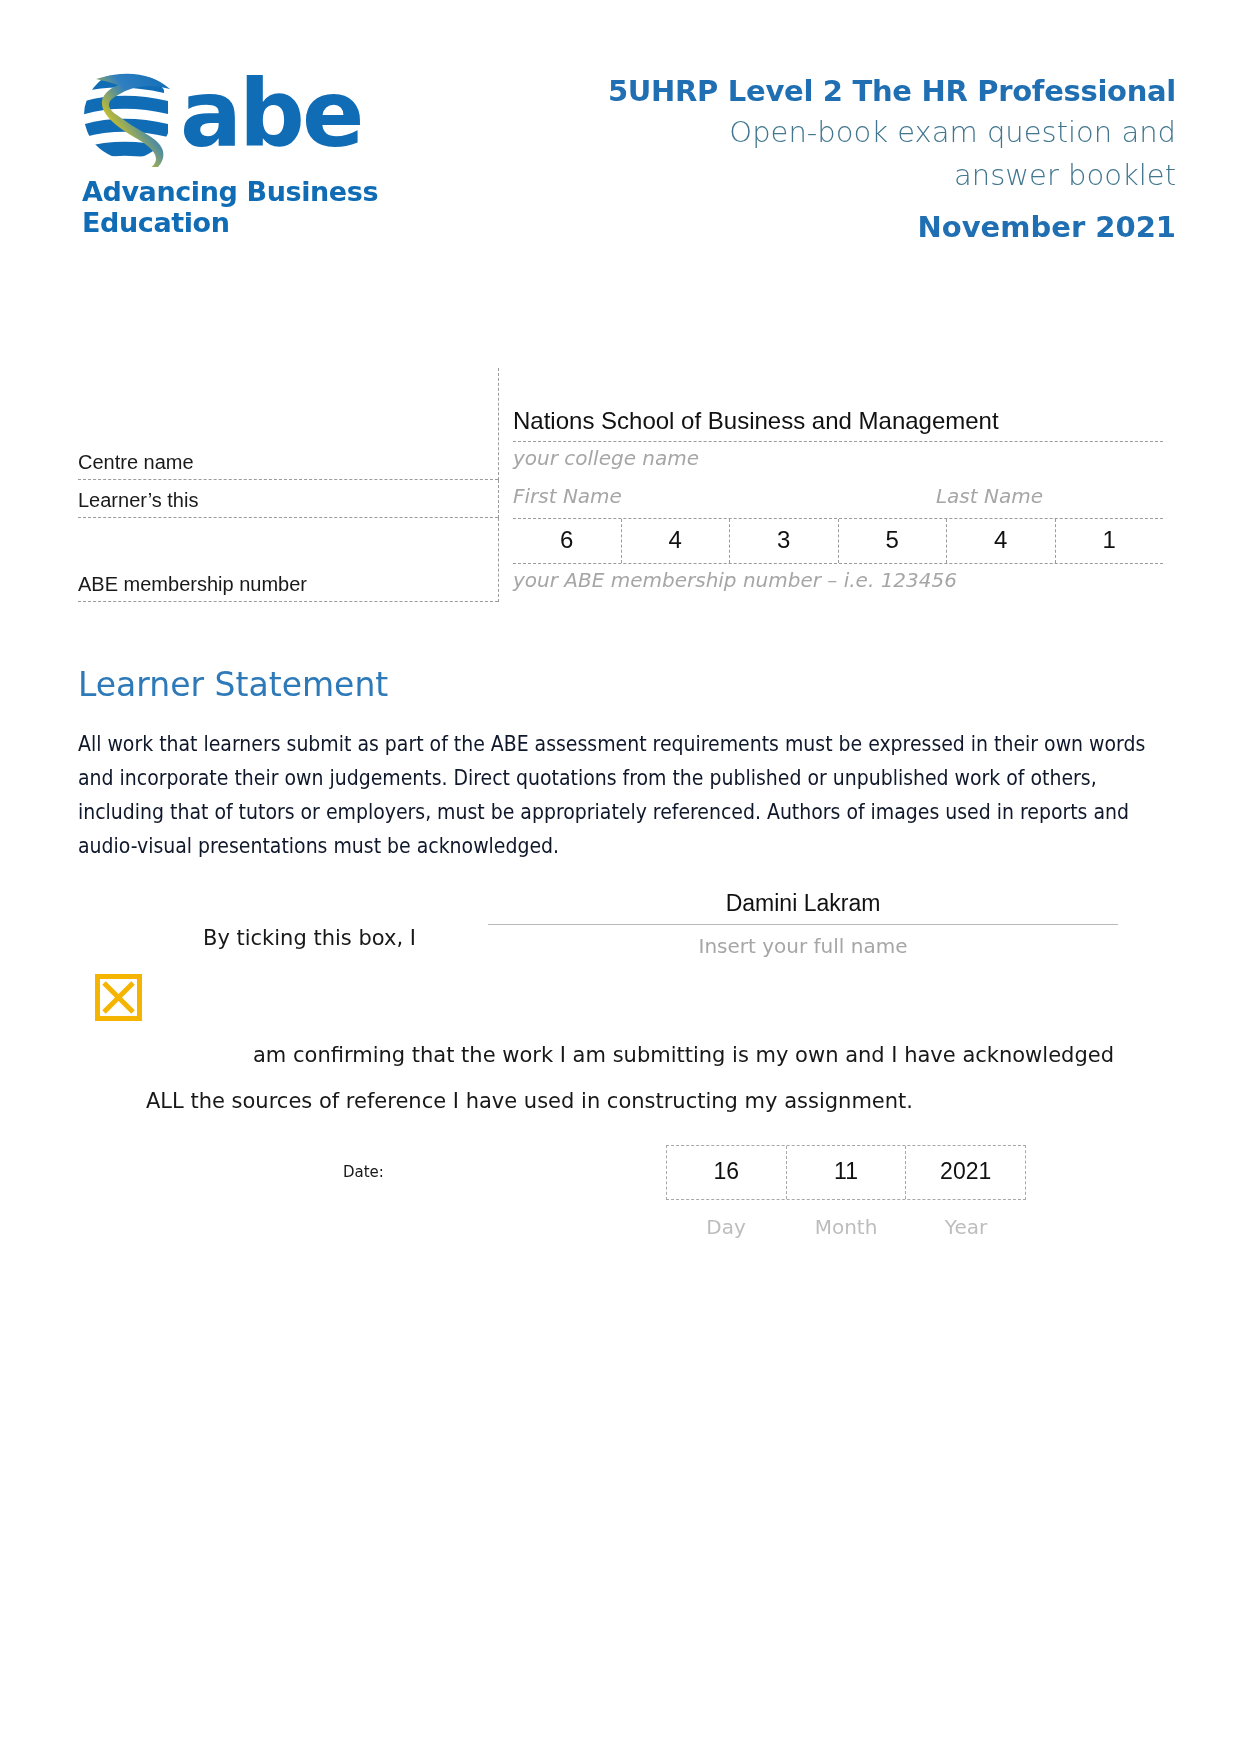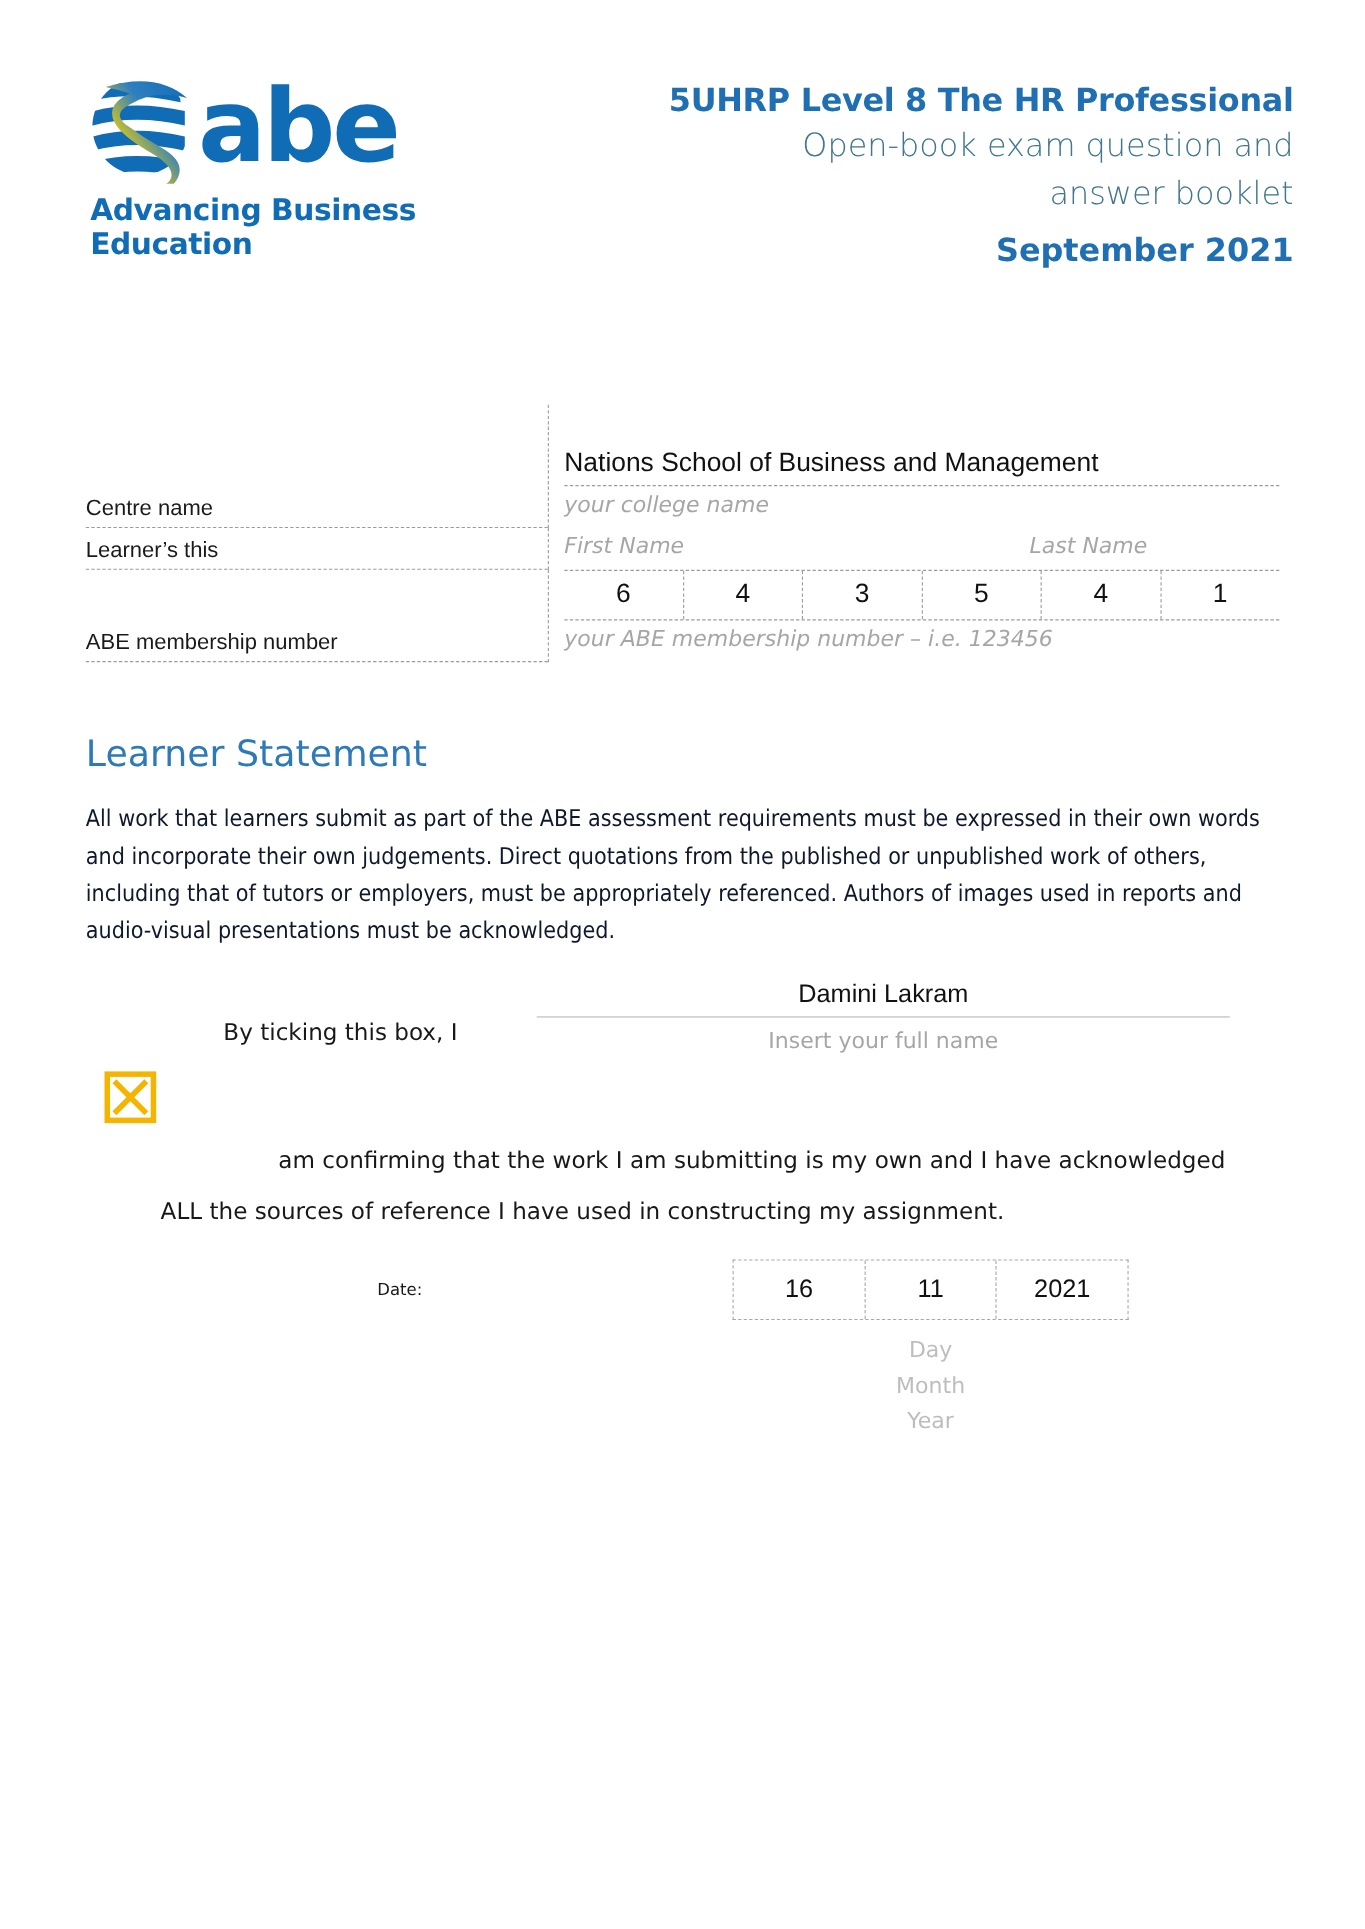--- a/index.html
+++ b/index.html
@@ -291,21 +291,20 @@
     padding: 12px 0 14px 0;
     border-right: 1px dashed #a8a8a8;
   }
   .date-cell:last-child { border-right: none; }
   .date-caps {
     position: absolute;
     left: 588px;
     top: 62px;
     width: 360px;
     display: flex;
-    flex-direction: column;
   }
   .date-cap {
     flex: 1;
     text-align: center;
     font-family: "DejaVu Sans", sans-serif;
     font-size: 20px;
     color: #bdbdbd;
     padding-top: 8px;
   }
 </style>
@@ -339,24 +338,24 @@
             </g>
             <path d="M18 20 q46 -14 74 10 q-30 -8 -52 6 q-16 8 -4 18 q16 12 34 22 q20 12 14 26 q-6 14 -30 14 q24 -6 24 -16 q0 -10 -22 -22 q-24 -14 -30 -26 q-8 -16 14 -26 q-12 -4 -22 -6 Z" fill="url(#swoosh)"></path>
           </svg>
         </div>
         <div class="logo-word">abe</div>
       </div>
       <div class="logo-tagline">Advancing Business Education</div>
     </div>
 
     <div class="header-text">
-      <div class="ht-title">5UHRP Level 8 The HR Professional</div>
+      <div class="ht-title">5UHRP Level 2 The HR Professional</div>
       <div class="ht-sub">Open-book exam question and</div>
       <div class="ht-sub">answer booklet</div>
-      <div class="ht-date">September 2021</div>
+      <div class="ht-date">November 2021</div>
     </div>
 
   </div>
 
   <div class="form">
 
     <div class="frow">
       <div class="fleft dashed-b">Centre name</div>
       <div class="fright">
         <div class="value-line single">Nations School of Business and Management</div>

